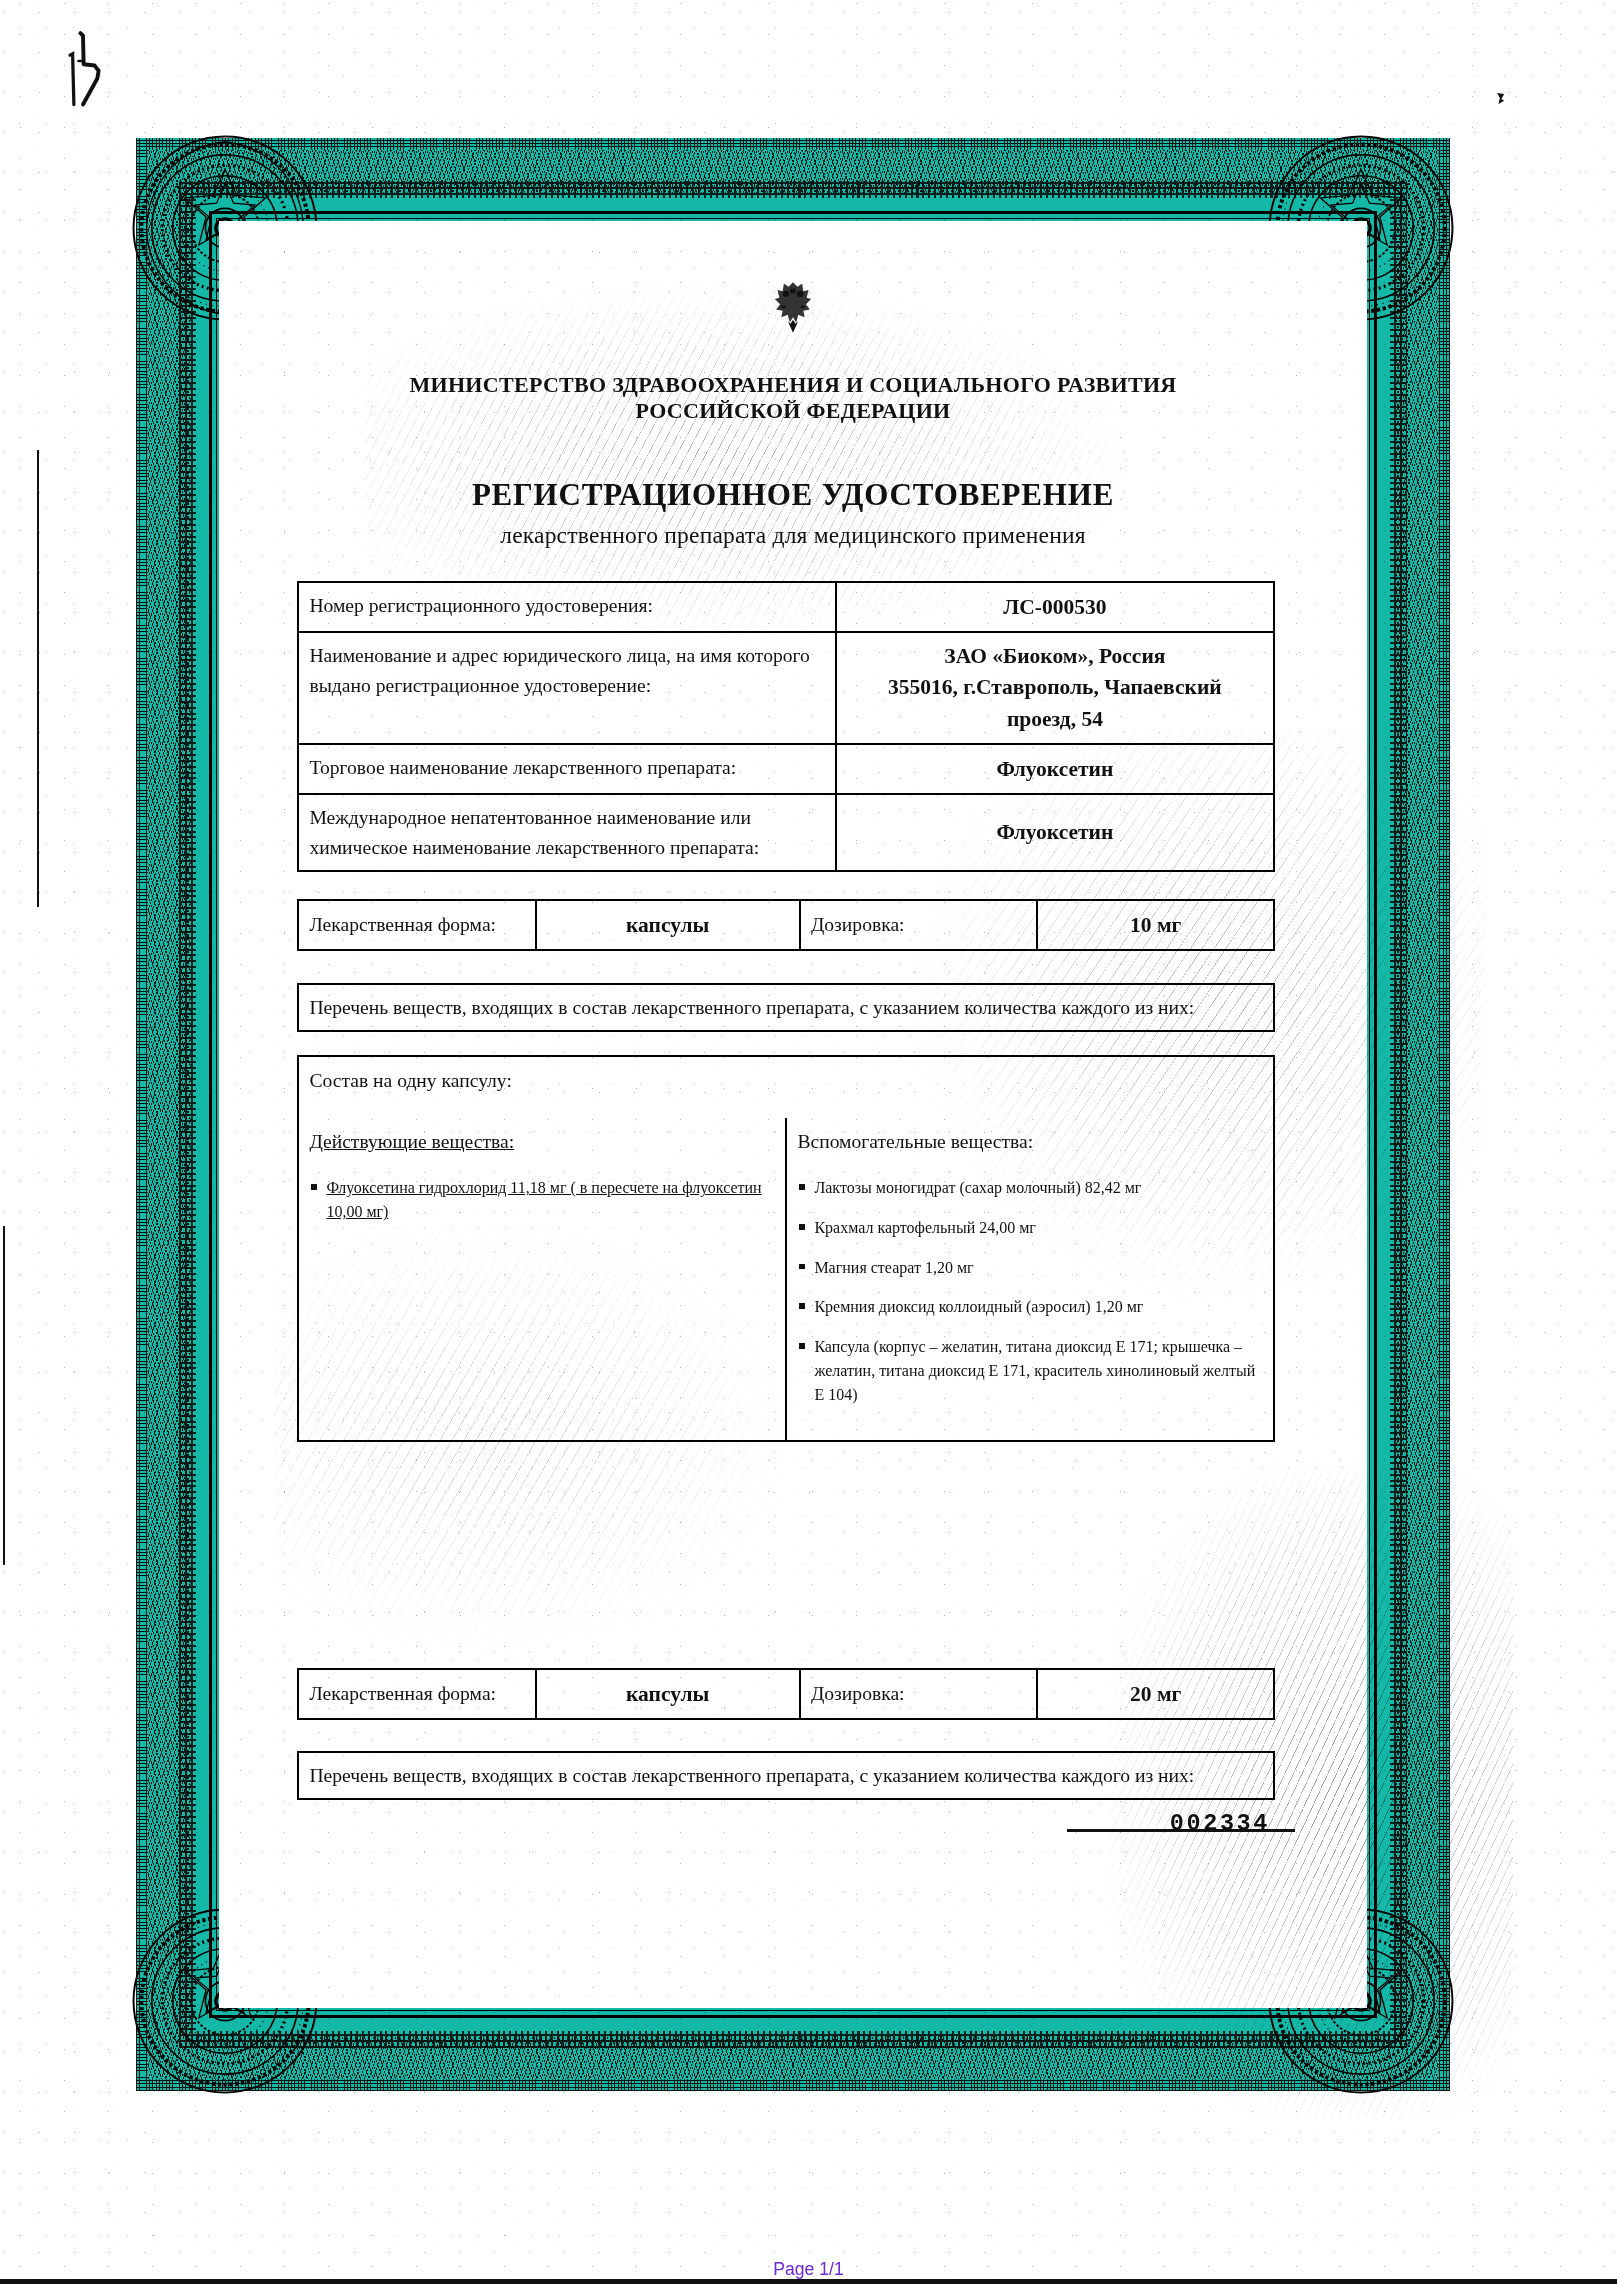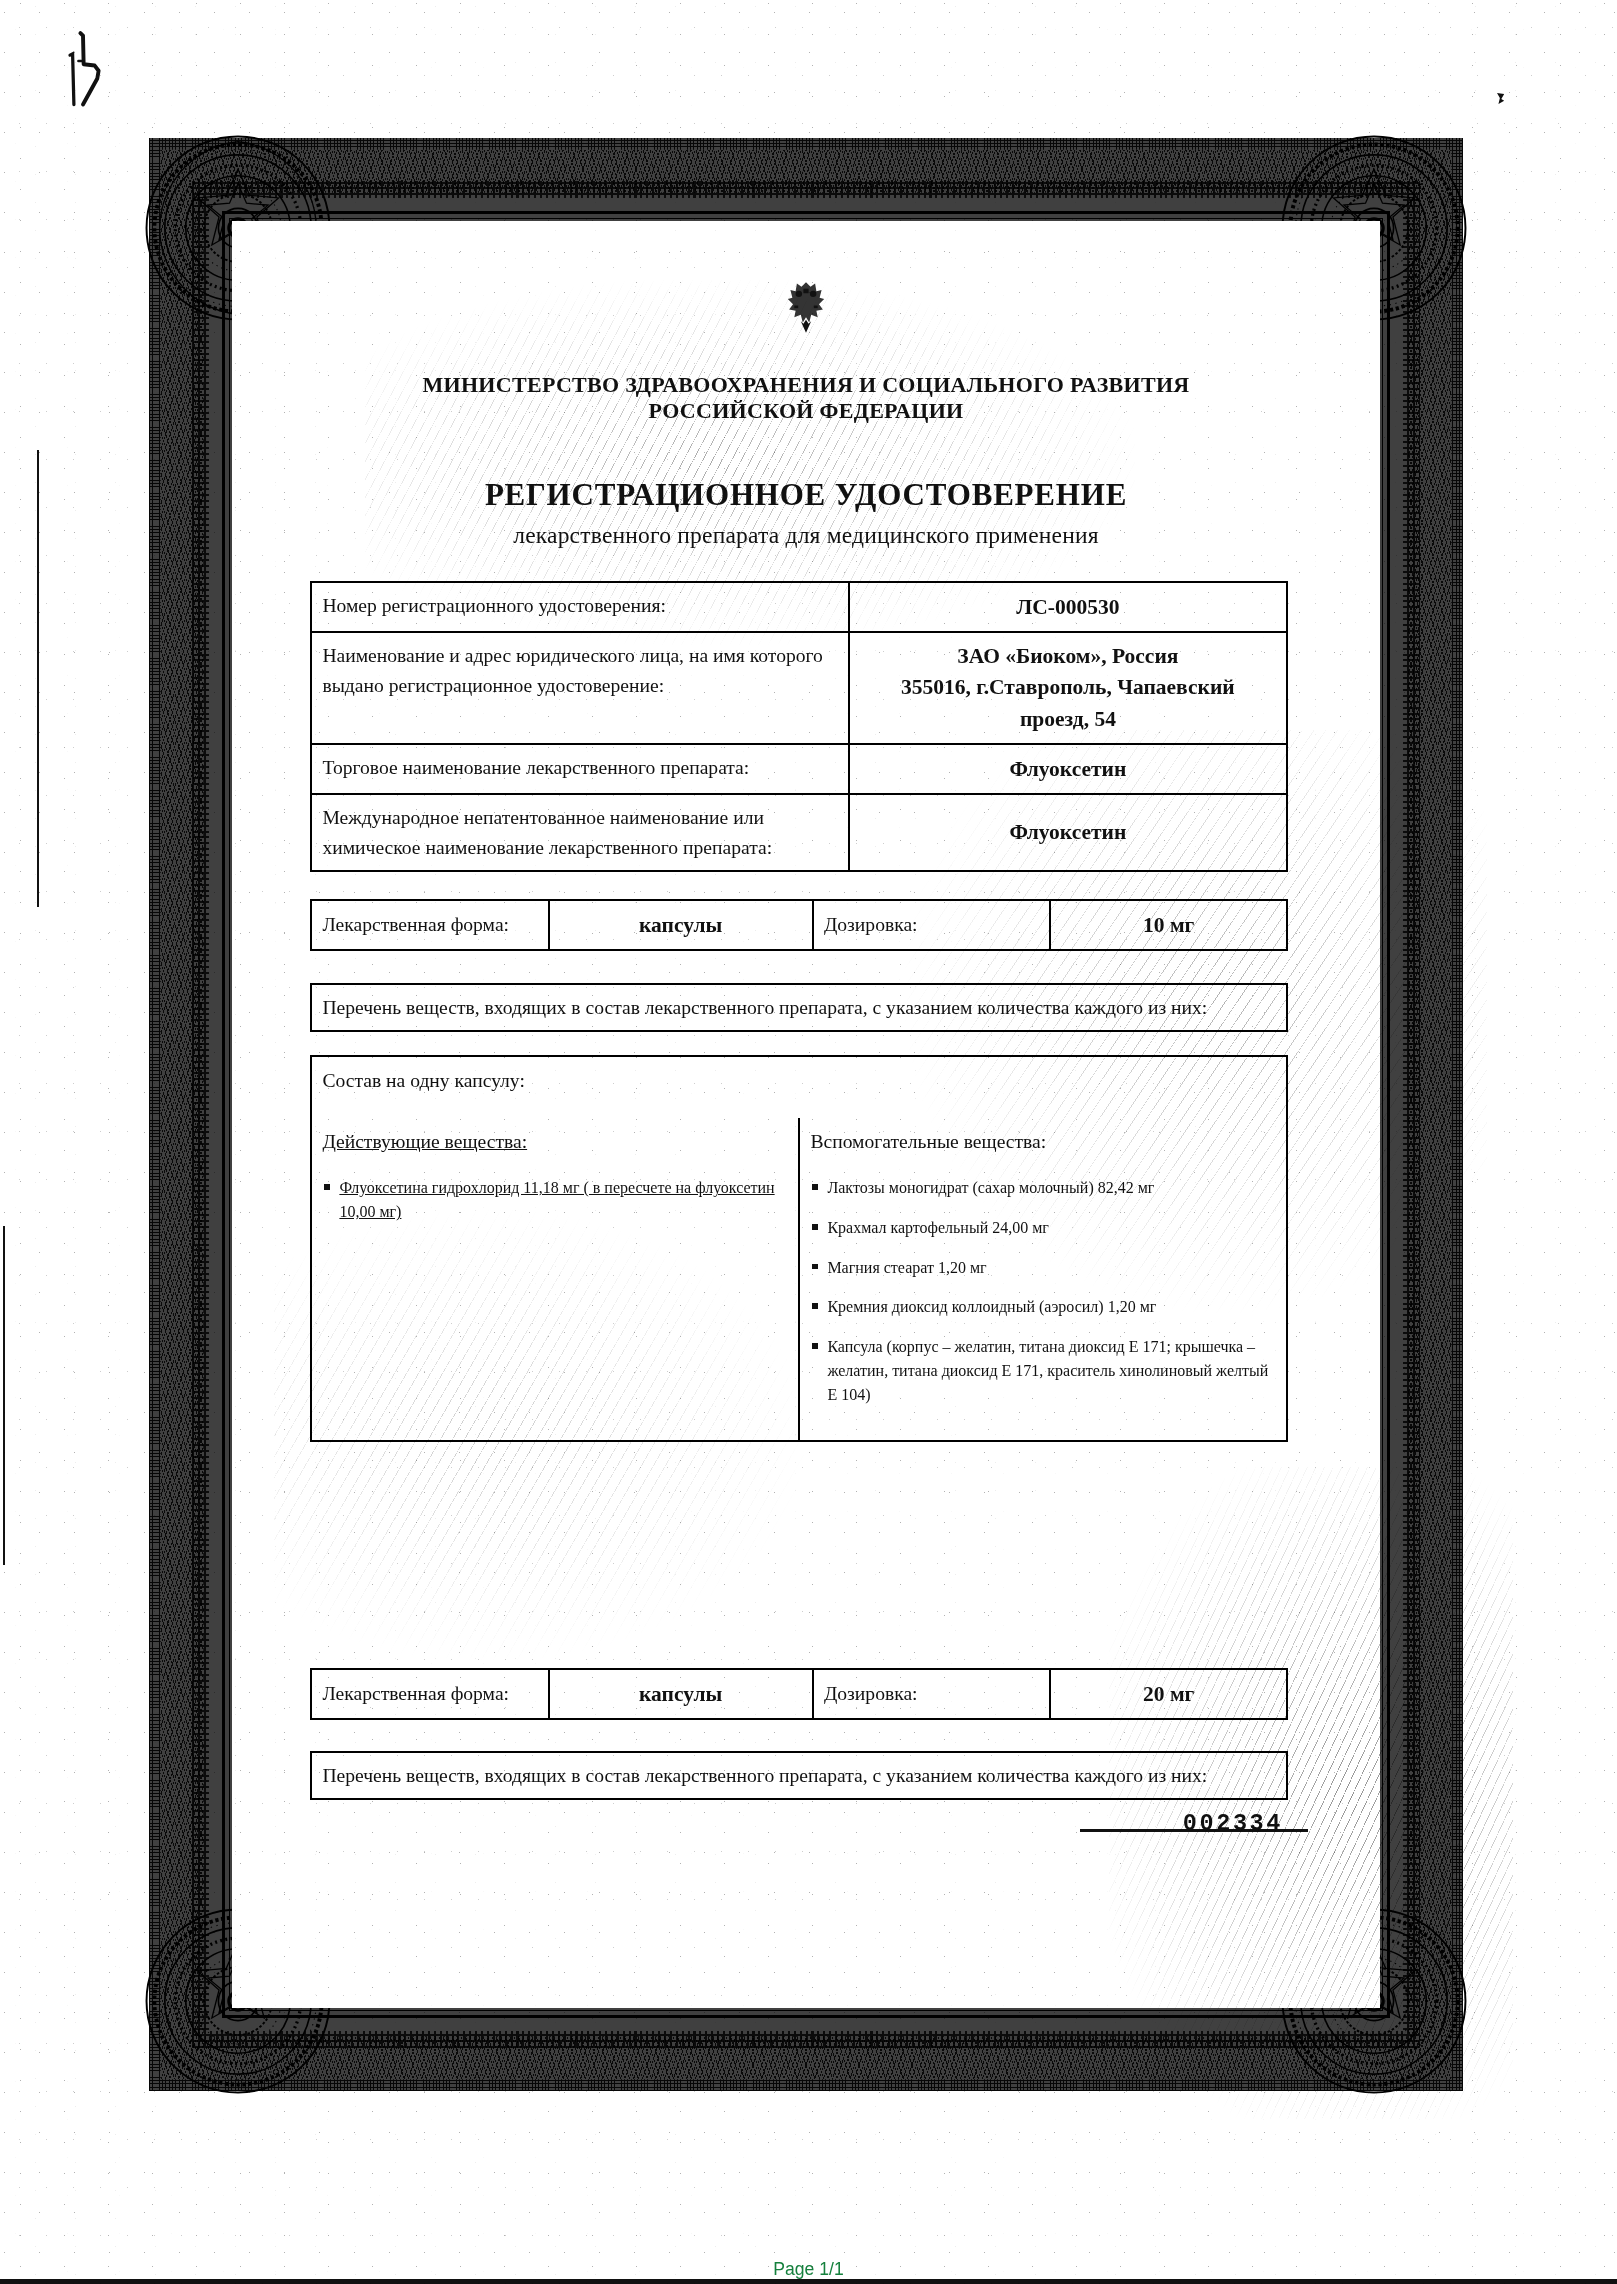--- a/index.html
+++ b/index.html
@@ -42,21 +42,21 @@
             mask-image:radial-gradient(ellipse at 40% 50%, #000 0%, transparent 70%);}
 
   .edge-line{position:absolute;left:37px;top:450px;width:2px;height:457px;background:#111;z-index:20;}
   .edge-line2{position:absolute;left:2.6px;top:1226px;width:2px;height:339px;background:#111;z-index:20;}
   .speck-tr{position:absolute;left:1497px;top:93px;width:7.2px;height:11px;background:#111;z-index:20;
     clip-path:polygon(0 0,100% 10%,60% 55%,100% 70%,20% 100%,40% 45%);}
 
   .handmark{position:absolute;left:57px;top:25px;width:78px;height:85px;z-index:22;}
 
   
-  .cert{position:absolute;left:149px;top:138px;width:1314px;height:1953px;z-index:5;background:#404040;}
+  .cert{position:absolute;left:136px;top:138px;width:1314px;height:1953px;z-index:5;background:#14b8a6;}
 
   
   .border-outer{position:absolute;inset:0;
     background:
       repeating-linear-gradient(90deg,#000 0,#000 0.9px,transparent 0.9px,transparent 3.3px),
       repeating-linear-gradient(0deg,#000 0,#000 0.9px,transparent 0.9px,transparent 3.3px);
     -webkit-mask-image:linear-gradient(#000,#000);mask-image:linear-gradient(#000,#000);
     clip-path:polygon(0 0,100% 0,100% 100%,0 100%,0 0,
        11.7px 11.7px, 11.7px calc(100% - 11.7px), calc(100% - 11.7px) calc(100% - 11.7px), calc(100% - 11.7px) 11.7px, 11.7px 11.7px);
     opacity:.9;}
@@ -131,21 +131,21 @@
   .tbl-form2{left:78px;top:1447px;width:978px;}
   .tbl-form2 td{vertical-align:middle;}
   .tbl-listhdr2{left:78px;top:1530px;width:978px;}
   .tbl-listhdr2 td{font-size:19.6px;line-height:1.5;}
 
   .serial{position:absolute;right:97px;top:1589px;font-size:23.5px;font-weight:700;
     letter-spacing:2.6px;font-family:"Liberation Mono", monospace;margin-left:39px;}
   .serial-rule{position:absolute;right:72px;top:1608px;width:228px;height:2.6px;background:#111;}
 
   .footer{position:absolute;left:0;right:0;top:2259px;text-align:center;
-    font-size:17.6px;color:#15803d;z-index:12;font-family:"Liberation Sans", sans-serif;}
+    font-size:17.6px;color:#6d28d9;z-index:12;font-family:"Liberation Sans", sans-serif;}
   .footrule{position:absolute;left:0;right:0;top:2279px;height:5.9px;background:#111;z-index:12;}
 </style>
 </head>
 <body>
 
 <div class="handmark">
   <svg viewBox="0 0 120 130" width="78" height="85" aria-hidden="true">
     <path d="M20 46 L24 44 L26 122" stroke="#111" stroke-width="5" fill="none" stroke-linecap="round"></path>
     <path d="M36 12 L40 16 L41 60 L58 62 L64 70 L62 82 L40 122" stroke="#111" stroke-width="6" fill="none" stroke-linecap="round" stroke-linejoin="round"></path>
     <path d="M33 55 L38 55" stroke="#111" stroke-width="4" fill="none" stroke-linecap="round"></path>

